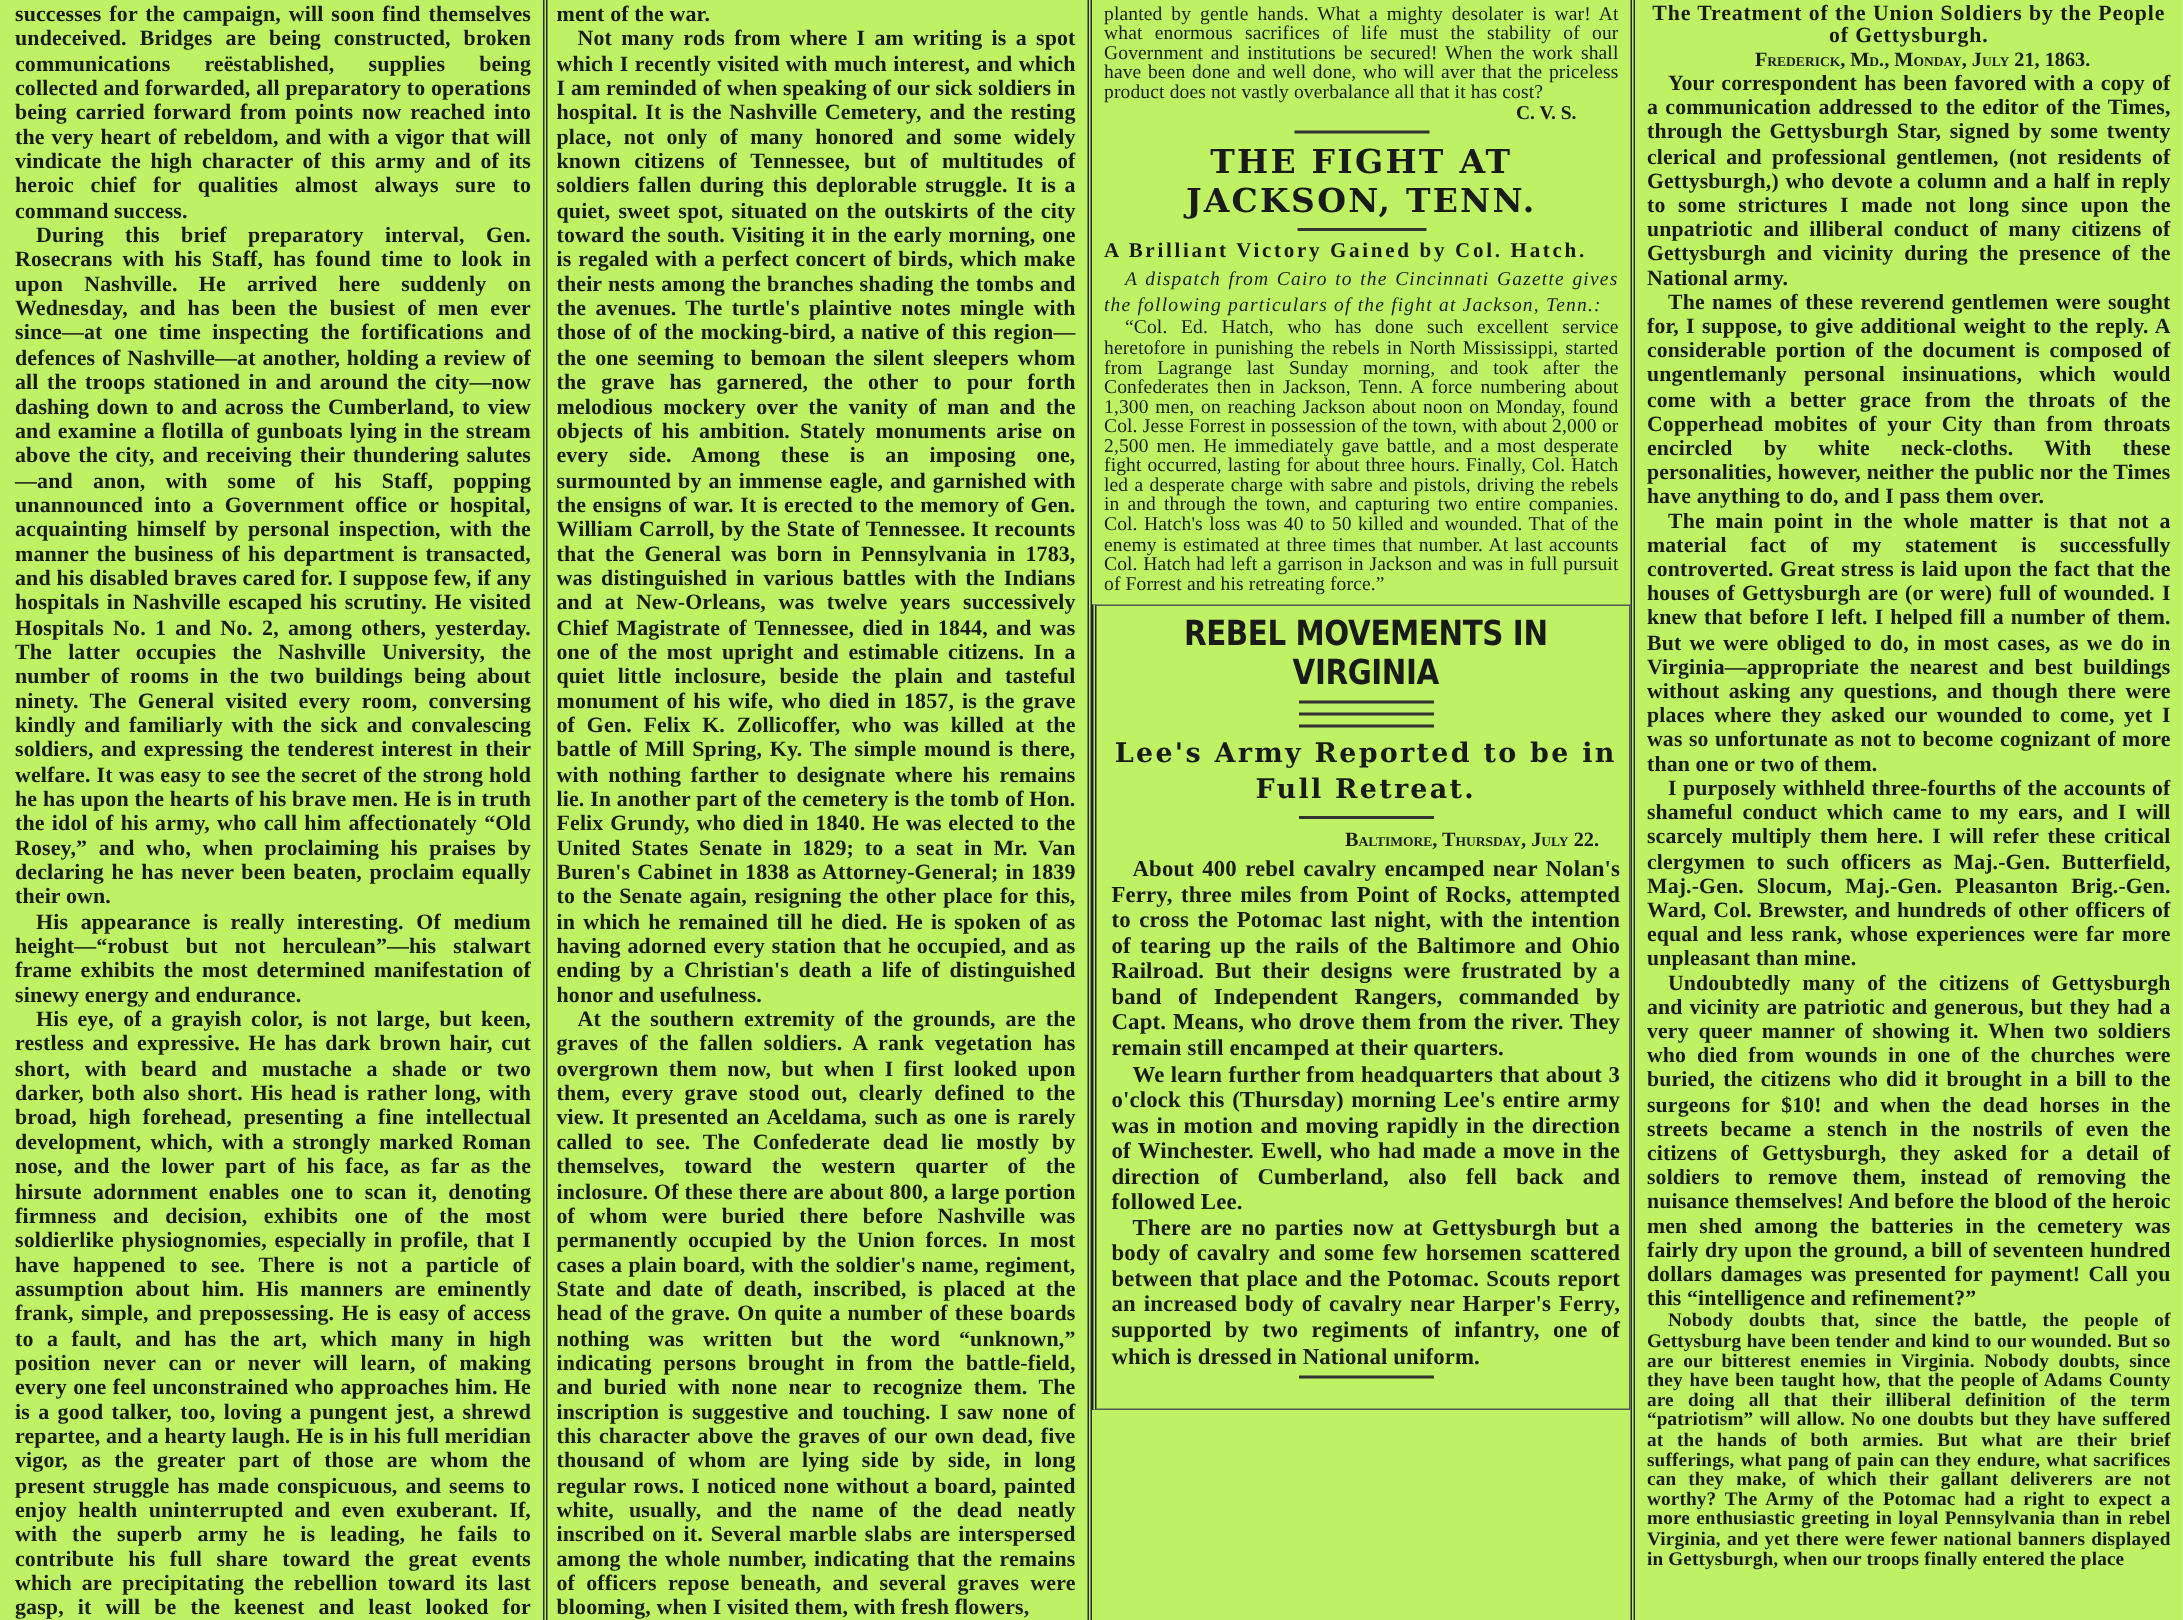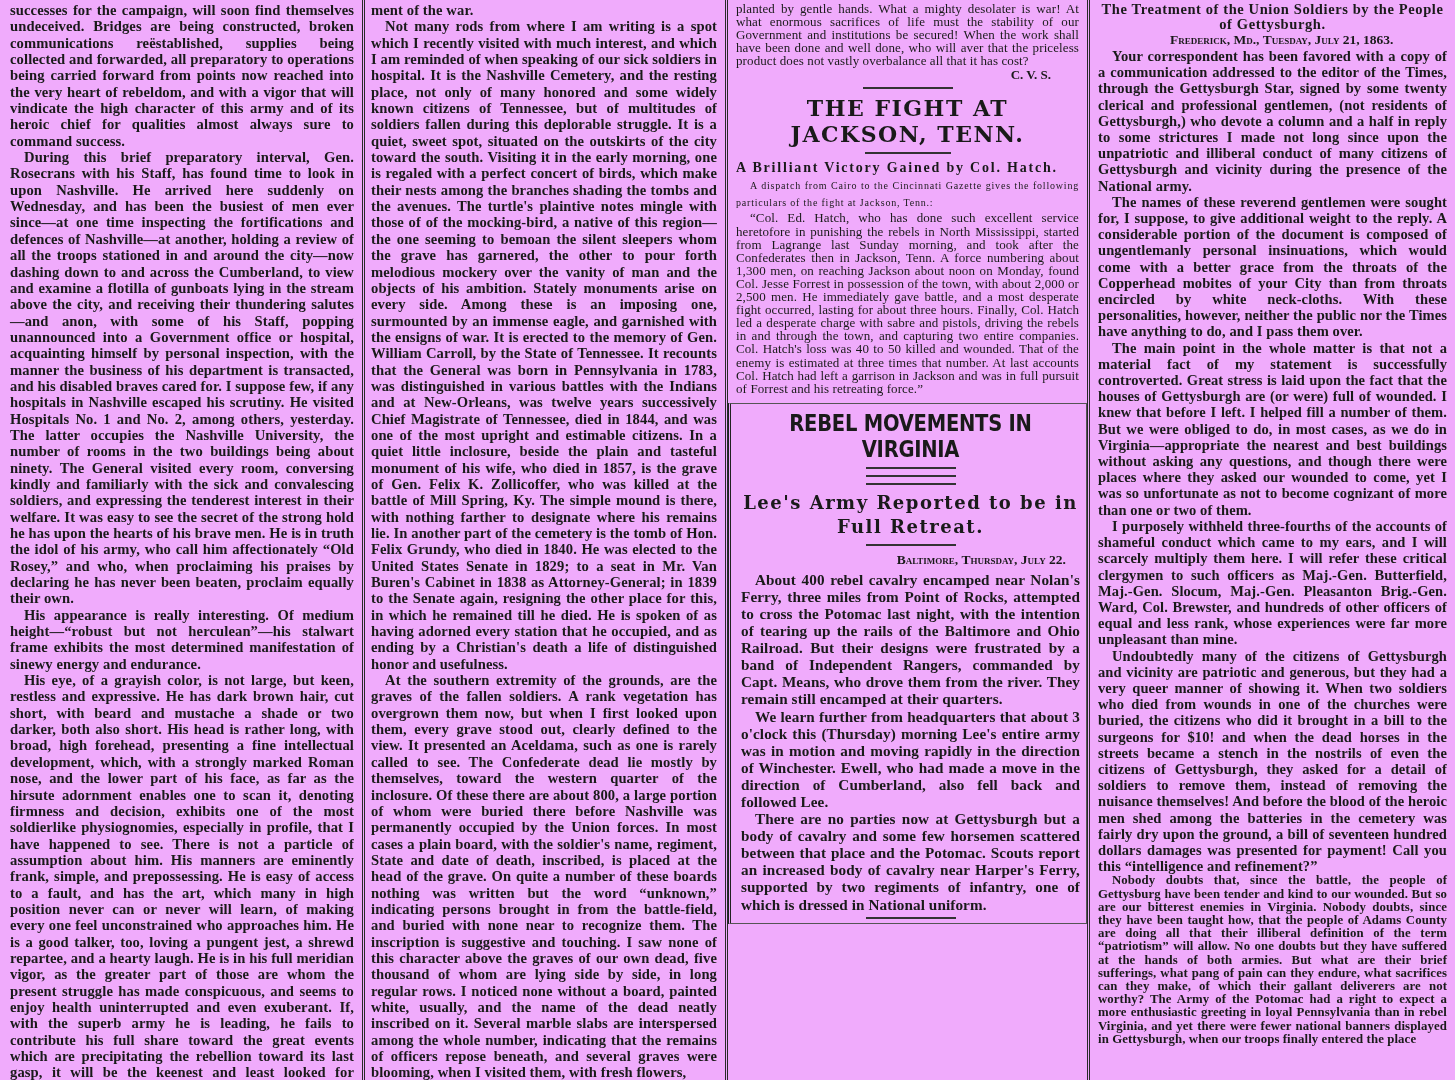--- a/index.html
+++ b/index.html
@@ -4,21 +4,21 @@
   <style>
     html, body { margin: 0; padding: 0; }
     body {
       width: 1455px; height: 1080px; overflow: hidden;
       background: #f4f4f2;
       font-family: "Liberation Serif", "DejaVu Serif", serif;
       color: #1a1a1a;
     }
     .page {
       position: relative; width: 1455px; height: 1080px;
-      display: flex; background: #f0abfc;
+      display: flex; background: #bef264;
     }
     .col {
       position: relative; height: 1080px; overflow: hidden;
       box-sizing: border-box; padding: 2px 8px 0 10px;
     }
     .col1 { width: 365px; border-right: 3px double #2a2a2a; }
     .col2 { width: 363px; border-right: 3px double #2a2a2a; padding-left: 6px; }
     .col3 { width: 362px; border-right: 3px double #2a2a2a; padding-left: 8px; }
     .col4 { width: 365px; padding-left: 8px; }
     p {
@@ -35,21 +35,21 @@
     .rule.long { width: 86px; }
     .headline-serif {
       text-align: center; font-family: "DejaVu Serif", serif;
       font-weight: bold; font-size: 22px; letter-spacing: 1.5px; margin: 4px 0 2px;
     }
     .subhead-small {
       font-size: 14px; font-weight: bold; letter-spacing: 1.8px; margin: 2px 0 1px;
     }
     .boxhead {
       border: 1px solid #555; border-left: 3px double #222;
-      margin: 12px -8px 0 -8px; padding: 4px 6px 4px 10px;
+      margin: 12px -8px 0 -8px; padding: 4px 6px 20px 10px;
     }
     .headline-sans {
       text-align: center; font-family: "DejaVu Sans", sans-serif;
       font-weight: bold; font-size: 23px; letter-spacing: -0.3px;
       transform: scaleX(0.85); margin: 2px -20px 2px;
     }
     .deck {
       text-align: center; font-family: "DejaVu Serif", serif;
       font-weight: bold; font-size: 17px; line-height: 24px;
     }
@@ -84,21 +84,21 @@
   <div class="col col3">
     <div class="small">
       <p>planted by gentle hands. What a mighty desolater is war! At what enormous sacrifices of life must the stability of our Government and institutions be secured! When the work shall have been done and well done, who will aver that the priceless product does not vastly overbalance all that it has cost?</p>
     </div>
     <div class="signature">C. V. S.</div>
     <div class="rule"></div>
 
     <div class="headline-serif">THE FIGHT AT JACKSON, TENN.</div>
     <div class="rule long"></div>
     <div class="subhead-small">A Brilliant Victory Gained by Col. Hatch.</div>
-    <p class="indent" style="font-weight:normal;font-size:10px;line-height:17px;letter-spacing:0.8px;">A dispatch from Cairo to the Cincinnati Gazette gives the following particulars of the fight at Jackson, Tenn.:</p>
+    <p class="indent" style="font-weight:normal;font-size:13px;line-height:17px;letter-spacing:0.8px;font-style:italic;">A dispatch from Cairo to the Cincinnati Gazette gives the following particulars of the fight at Jackson, Tenn.:</p>
     <div class="small">
       <p class="indent">“Col. Ed. Hatch, who has done such excellent service heretofore in punishing the rebels in North Mississippi, started from Lagrange last Sunday morning, and took after the Confederates then in Jackson, Tenn. A force numbering about 1,300 men, on reaching Jackson about noon on Monday, found Col. Jesse Forrest in possession of the town, with about 2,000 or 2,500 men. He immediately gave battle, and a most desperate fight occurred, lasting for about three hours. Finally, Col. Hatch led a desperate charge with sabre and pistols, driving the rebels in and through the town, and capturing two entire companies. Col. Hatch's loss was 40 to 50 killed and wounded. That of the enemy is estimated at three times that number. At last accounts Col. Hatch had left a garrison in Jackson and was in full pursuit of Forrest and his retreating force.”</p>
     </div>
 
     <div class="boxhead" style="margin-top:8px;">
       <div class="headline-sans">REBEL MOVEMENTS IN VIRGINIA</div>
       <div class="rule"></div>
       <div class="rule"></div>
       <div class="rule"></div>
       <div class="deck heavy">Lee's Army Reported to be in Full Retreat.</div>
@@ -108,21 +108,21 @@
         <p class="indent">About 400 rebel cavalry encamped near Nolan's Ferry, three miles from Point of Rocks, attempted to cross the Potomac last night, with the intention of tearing up the rails of the Baltimore and Ohio Railroad. But their designs were frustrated by a band of Independent Rangers, commanded by Capt. Means, who drove them from the river. They remain still encamped at their quarters.</p>
         <p class="indent">We learn further from headquarters that about 3 o'clock this (Thursday) morning Lee's entire army was in motion and moving rapidly in the direction of Winchester. Ewell, who had made a move in the direction of Cumberland, also fell back and followed Lee.</p>
         <p class="indent">There are no parties now at Gettysburgh but a body of cavalry and some few horsemen scattered between that place and the Potomac. Scouts report an increased body of cavalry near Harper's Ferry, supported by two regiments of infantry, one of which is dressed in National uniform.</p>
       </div>
       <div class="bottom-rule"></div>
     </div>
   </div>
 
   <div class="col col4">
     <div class="title4">The Treatment of the Union Soldiers by the People of Gettysburgh.</div>
-    <div class="dateline4 sc">Frederick, Md., Tuesday, July 21, 1863.</div>
+    <div class="dateline4 sc">Frederick, Md., Monday, July 21, 1863.</div>
     <p class="indent">Your correspondent has been favored with a copy of a communication addressed to the editor of the Times, through the Gettysburgh Star, signed by some twenty clerical and professional gentlemen, (not residents of Gettysburgh,) who devote a column and a half in reply to some strictures I made not long since upon the unpatriotic and illiberal conduct of many citizens of Gettysburgh and vicinity during the presence of the National army.</p>
     <p class="indent">The names of these reverend gentlemen were sought for, I suppose, to give additional weight to the reply. A considerable portion of the document is composed of ungentlemanly personal insinuations, which would come with a better grace from the throats of the Copperhead mobites of your City than from throats encircled by white neck-cloths. With these personalities, however, neither the public nor the Times have anything to do, and I pass them over.</p>
     <p class="indent">The main point in the whole matter is that not a material fact of my statement is successfully controverted. Great stress is laid upon the fact that the houses of Gettysburgh are (or were) full of wounded. I knew that before I left. I helped fill a number of them. But we were obliged to do, in most cases, as we do in Virginia—appropriate the nearest and best buildings without asking any questions, and though there were places where they asked our wounded to come, yet I was so unfortunate as not to become cognizant of more than one or two of them.</p>
     <p class="indent">I purposely withheld three-fourths of the accounts of shameful conduct which came to my ears, and I will scarcely multiply them here. I will refer these critical clergymen to such officers as Maj.-Gen. Butterfield, Maj.-Gen. Slocum, Maj.-Gen. Pleasanton Brig.-Gen. Ward, Col. Brewster, and hundreds of other officers of equal and less rank, whose experiences were far more unpleasant than mine.</p>
     <p class="indent">Undoubtedly many of the citizens of Gettysburgh and vicinity are patriotic and generous, but they had a very queer manner of showing it. When two soldiers who died from wounds in one of the churches were buried, the citizens who did it brought in a bill to the surgeons for $10! and when the dead horses in the streets became a stench in the nostrils of even the citizens of Gettysburgh, they asked for a detail of soldiers to remove them, instead of removing the nuisance themselves! And before the blood of the heroic men shed among the batteries in the cemetery was fairly dry upon the ground, a bill of seventeen hundred dollars damages was presented for payment! Call you this “intelligence and refinement?”</p>
     <div class="tight">
       <p class="indent">Nobody doubts that, since the battle, the people of Gettysburg have been tender and kind to our wounded. But so are our bitterest enemies in Virginia. Nobody doubts, since they have been taught how, that the people of Adams County are doing all that their illiberal definition of the term “patriotism” will allow. No one doubts but they have suffered at the hands of both armies. But what are their brief sufferings, what pang of pain can they endure, what sacrifices can they make, of which their gallant deliverers are not worthy? The Army of the Potomac had a right to expect a more enthusiastic greeting in loyal Pennsylvania than in rebel Virginia, and yet there were fewer national banners displayed in Gettysburgh, when our troops finally entered the place</p>
     </div>
   </div>
 

